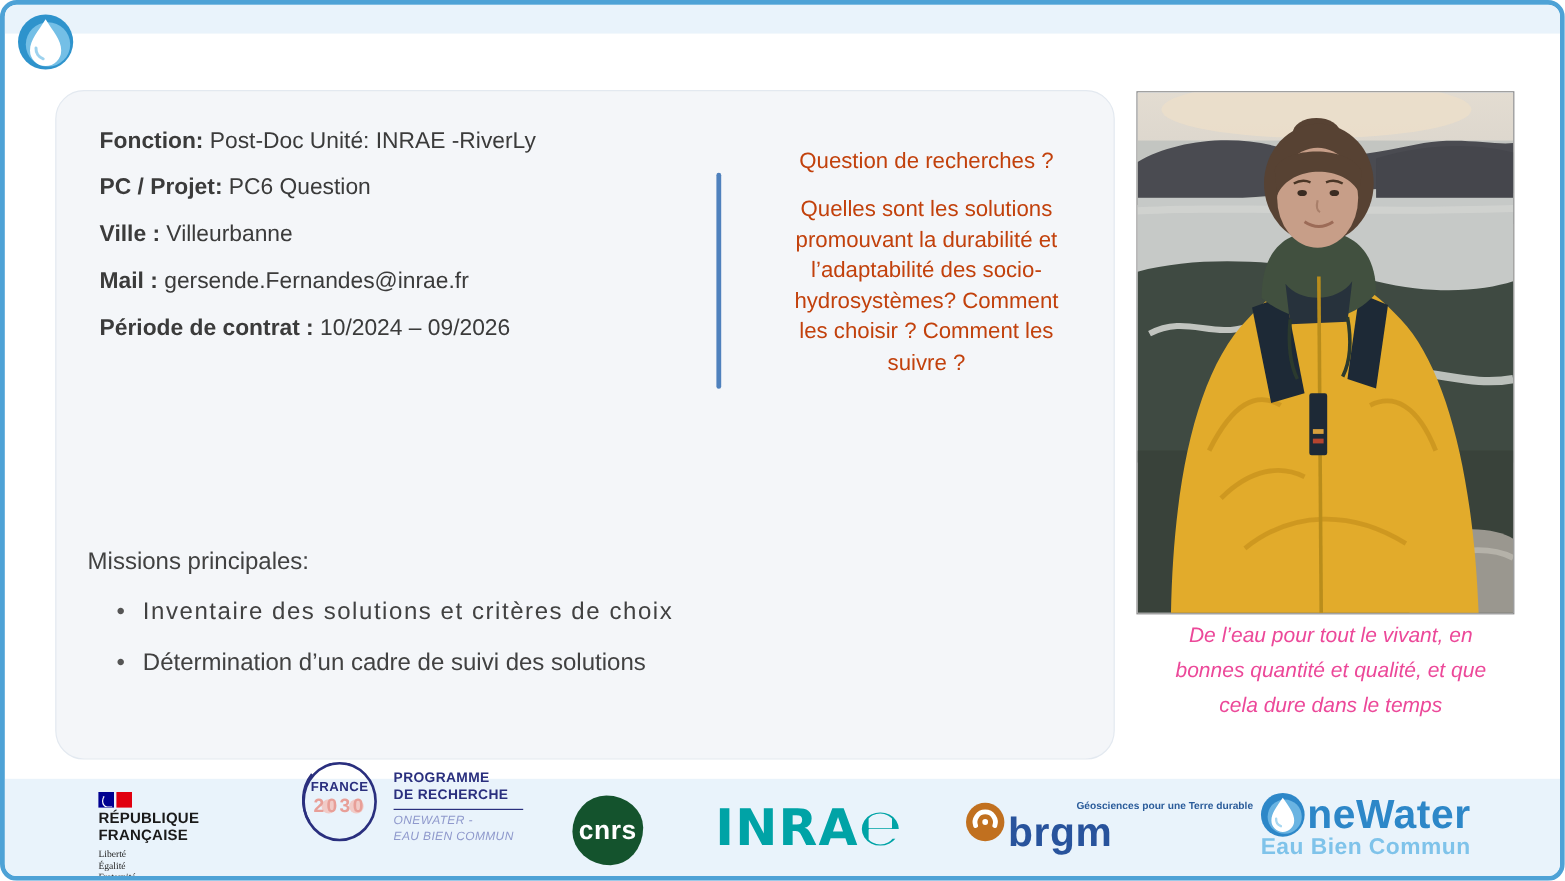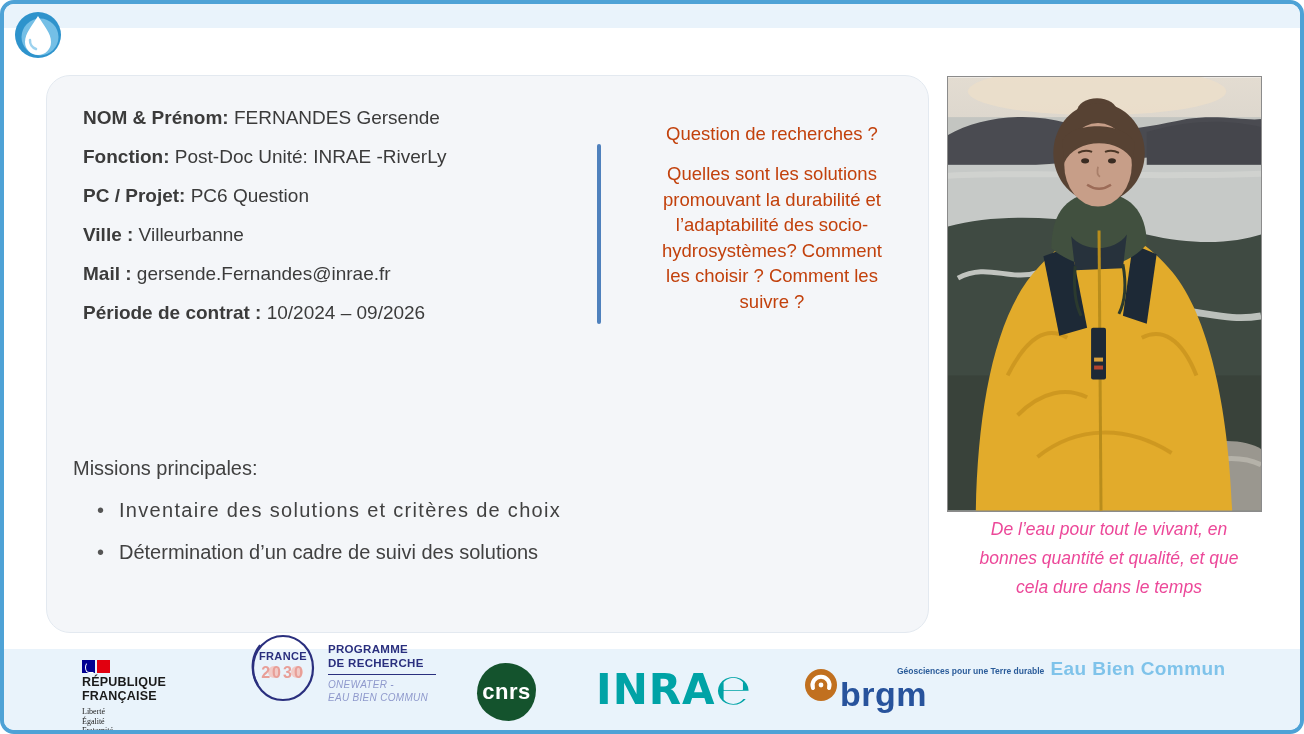--- a/index.html
+++ b/index.html
@@ -83,21 +83,20 @@
   <svg class="drop-logo" viewBox="0 0 48 48">
     <circle cx="24" cy="24" r="23" fill="#2e93cc"></circle>
     <circle cx="26" cy="26" r="18.5" fill="#74bfe6"></circle>
     <path d="M24 5 C18 15 11 22 11 31 A13 13 0 0 0 37 31 C37 22 30 15 24 5 Z" fill="#ffffff"></path>
     <path d="M16 29 A9 9 0 0 0 22 38" stroke="#9dd2ee" stroke-width="2.5" fill="none" stroke-linecap="round"></path>
   </svg>
 
   <div class="card">
 
     <div class="fields">
-      <div><span class="lbl">NOM &amp; Prénom:</span><span> FERNANDES Gersende</span></div>
       <div><span class="lbl">Fonction:</span><span> Post-Doc Unité: INRAE -RiverLy</span></div>
       <div><span class="lbl">PC / Projet:</span><span> PC6 Question</span></div>
       <div><span class="lbl">Ville :</span><span> Villeurbanne</span></div>
       <div><span class="lbl">Mail :</span><span> gersende.Fernandes@inrae.fr</span></div>
       <div><span class="lbl">Période de contrat :</span><span> 10/2024 – 09/2026</span></div>
     </div>
 
     <div class="divider"></div>
 
     <div class="question">
@@ -216,16 +215,25 @@
     <svg class="brgm-icon" width="34" height="34" viewBox="0 0 34 34">
       <circle cx="17" cy="17" r="16" fill="#c1701f"></circle>
       <path d="M9 20 A8.5 8.5 0 1 1 25 20" stroke="#ffffff" stroke-width="4" fill="none" stroke-linecap="round"></path>
       <circle cx="17" cy="17" r="2.4" fill="#ffffff"></circle>
     </svg>
     <div class="brgm-tag">Géosciences pour une Terre durable</div>
     <div class="brgm-text">brgm</div>
   </div>
 
   <div class="onewater">
+    <div class="ow-line1">
+      <svg width="38" height="38" viewBox="0 0 48 48" style="margin-right:1px;">
+        <circle cx="24" cy="24" r="23" fill="#2d87c8"></circle>
+        <circle cx="26" cy="26" r="18" fill="#6ab4e2"></circle>
+        <path d="M24 6 C18 15 12 22 12 30 A12 12 0 0 0 36 30 C36 22 30 15 24 6 Z" fill="#ffffff"></path>
+        <path d="M17 28 A8 8 0 0 0 22 36" stroke="#a9d8f1" stroke-width="2.5" fill="none" stroke-linecap="round"></path>
+      </svg>
+      <span class="ow-text">neWater</span>
+    </div>
     <div class="ow-sub">Eau Bien Commun</div>
   </div>
 
 </div>
 
 </body></html>

